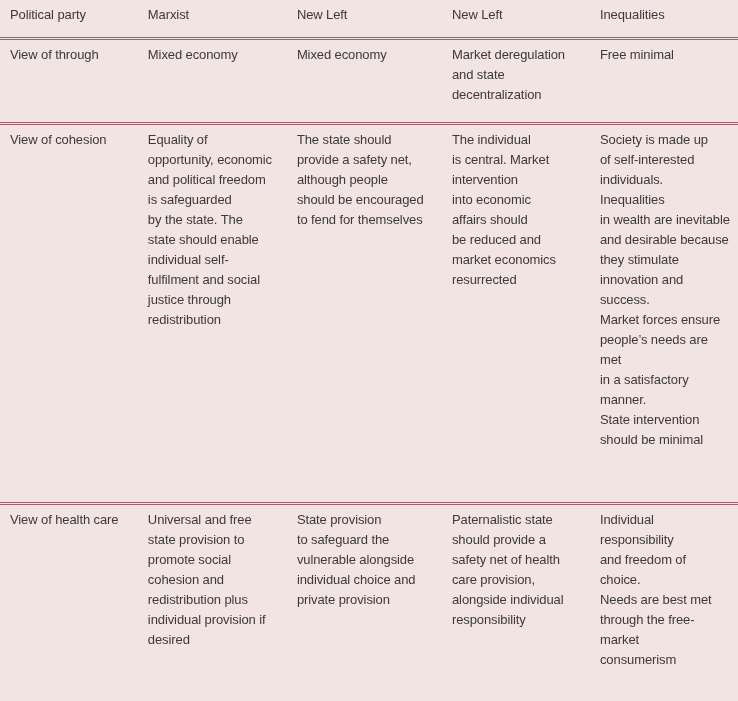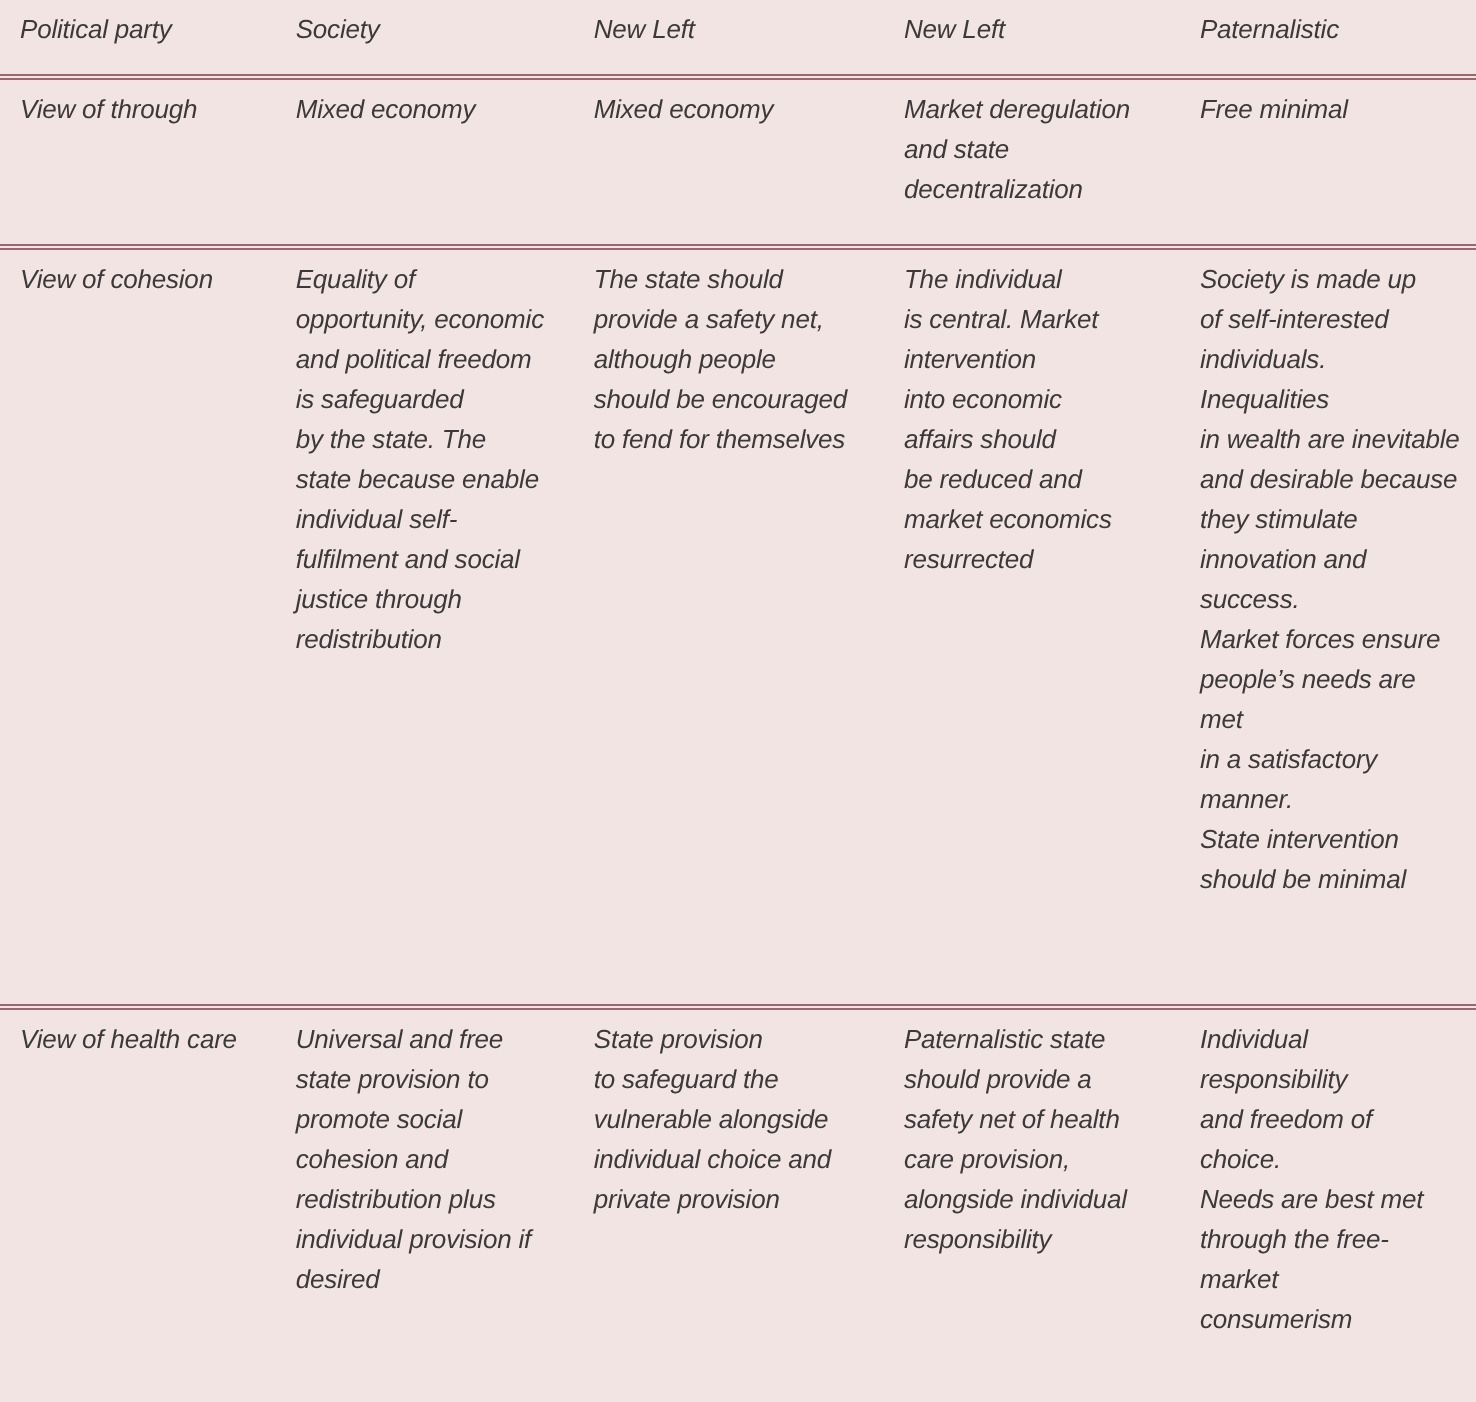--- a/index.html
+++ b/index.html
@@ -27,62 +27,61 @@
   td, th {
     vertical-align: top;
     text-align: left;
     padding: 5px 8px 7px 10px;
     font-size: 13px;
     line-height: 20px;
     letter-spacing: -0.1px;
     color: #3c393a;
     font-weight: normal;
     white-space: pre-line;
-    font-style: italic;
   }
   tr + tr td, tr + tr th {
     border-top: 3px double #9c646c;
   }
 </style>
 </head>
 <body>
 
 <table class="comparison">
   <colgroup>
     <col class="c0">
       <col class="c1">
       <col class="c2">
       <col class="c3">
       <col class="c4">
   </colgroup>
   <tbody>
     <tr>
       <th>Political party</th>
-      <td>Society</td>
+      <td>Marxist</td>
       <td>New Left</td>
       <td>New Left</td>
-      <td>Paternalistic</td>
+      <td>Inequalities</td>
     </tr>
     <tr>
       <th>View of through</th>
       <td>Mixed economy</td>
       <td>Mixed economy</td>
       <td>Market deregulation
 and state
 decentralization</td>
       <td>Free minimal</td>
     </tr>
     <tr>
       <th>View of cohesion</th>
       <td>Equality of
 opportunity, economic
 and political freedom
 is safeguarded
 by the state. The
-state because enable
+state should enable
 individual self-
 fulfilment and social
 justice through
 redistribution</td>
       <td>The state should
 provide a safety net,
 although people
 should be encouraged
 to fend for themselves</td>
       <td>The individual

